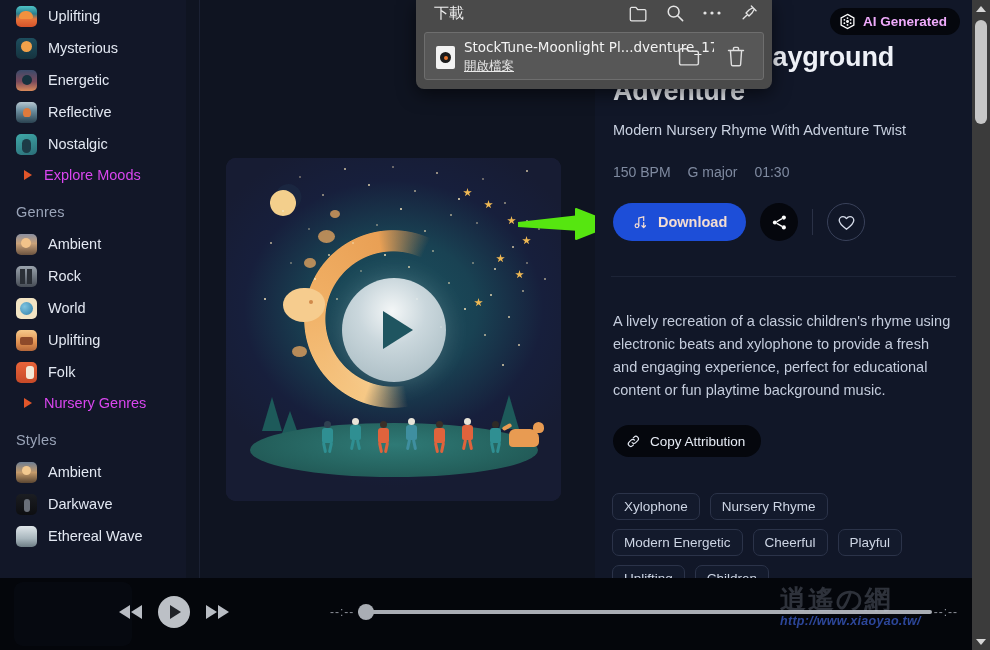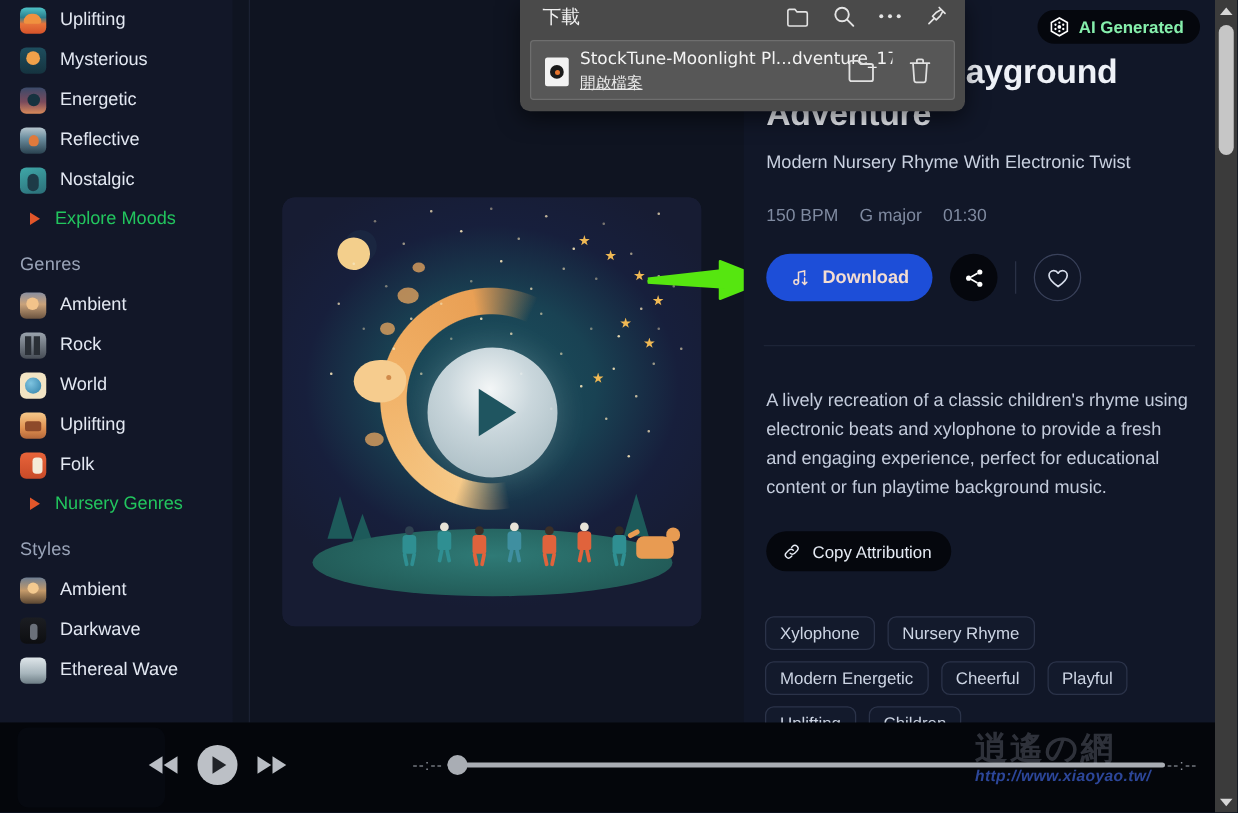--- a/index.html
+++ b/index.html
@@ -30,21 +30,21 @@
   .thumb {
     width:21px; height:21px; border-radius:5px; flex:0 0 21px;
     background:#2a3348; overflow:hidden; position:relative;
   }
   .side-label { font-size:14.5px; color:#e3e8f2; font-weight:400; white-space:nowrap; }
   .side-explore { display:flex; align-items:center; gap:12px; height:30px; padding-left:24px; cursor:pointer; }
   .side-explore .tri {
     width:0;height:0;border-left:8px solid #e2562a;
     border-top:5.5px solid transparent;border-bottom:5.5px solid transparent;
   }
-  .side-explore span { font-size:14.5px; color:#22c55e; }
+  .side-explore span { font-size:14.5px; color:#d946ef; }
 
   
   .t-uplift  { background:linear-gradient(180deg,#4ec3c7 0%,#2a7d8c 38%,#e8743a 62%,#d6532a 100%); }
   .t-uplift::after{content:"";position:absolute;left:3px;top:5px;width:14px;height:8px;border-radius:7px 7px 2px 2px;background:#f0913f;}
   .t-mystery { background:linear-gradient(180deg,#1e4e5e 0%,#15333f 100%); }
   .t-mystery::after{content:"";position:absolute;left:5px;top:3px;width:11px;height:11px;border-radius:50%;background:#f0a martin;background:#f0a14a;}
   .t-energet { background:linear-gradient(180deg,#3a4a6a 0%,#7a4a5c 55%,#d98a5a 100%); }
   .t-energet::after{content:"";position:absolute;left:6px;top:5px;width:10px;height:10px;border-radius:50%;background:#16323f;}
   .t-reflect { background:linear-gradient(180deg,#b6c6cf 0%,#6d8fa0 40%,#2a4250 100%); }
   .t-reflect::after{content:"";position:absolute;left:7px;top:6px;width:8px;height:9px;border-radius:50% 50% 40% 40%;background:#e07a3c;}
@@ -149,21 +149,21 @@
   #green-arrow { position:absolute; left:318px; top:205px; width:100px; height:38px; pointer-events:none; }
 
   
   #detail {
     position:absolute; left:395px; top:0; width:377px; height:578px;
     background:#111728;
   }
   #ai-badge {
     position:absolute; right:12px; top:8px;
     display:flex; align-items:center; gap:7px;
-    background:#05070d; color:#86efac; border-radius:16px;
+    background:#05070d; color:#f0abfc; border-radius:16px;
     padding:5px 13px 5px 9px; font-size:13.5px; font-weight:700;
   }
   #track-title {
     position:absolute; left:18px; top:40px; width:330px;
     font-size:27px; line-height:34px; font-weight:700; color:#eef1f7;
     letter-spacing:-.2px;
   }
   #track-subtitle {
     position:absolute; left:18px; top:122px; width:350px;
     font-size:14.5px; color:#c9d1e0; font-weight:400;
@@ -507,21 +507,21 @@
           <circle cx="16.4" cy="9.6" r="1.3" fill="#fff"></circle>
           <circle cx="16.4" cy="14.4" r="1.3" fill="#fff"></circle>
           <circle cx="12" cy="16.8" r="1.3" fill="#fff"></circle>
           <circle cx="7.6" cy="14.4" r="1.3" fill="#fff"></circle>
           <circle cx="7.6" cy="9.6" r="1.3" fill="#fff"></circle>
         </svg>
         <span>AI Generated</span>
       </div>
 
       <div id="track-title">Moonlight Playground Adventure</div>
-      <div id="track-subtitle">Modern Nursery Rhyme With Electronic Twist</div>
+      <div id="track-subtitle">Modern Nursery Rhyme With Adventure Twist</div>
 
       <div id="track-meta">
         <span>150 BPM</span>
         <span>G major</span>
         <span>01:30</span>
       </div>
 
       <div id="action-row">
         <button id="download-btn" style="background: #1d4ed8;">
           <svg width="17" height="17" viewBox="0 0 24 24">

